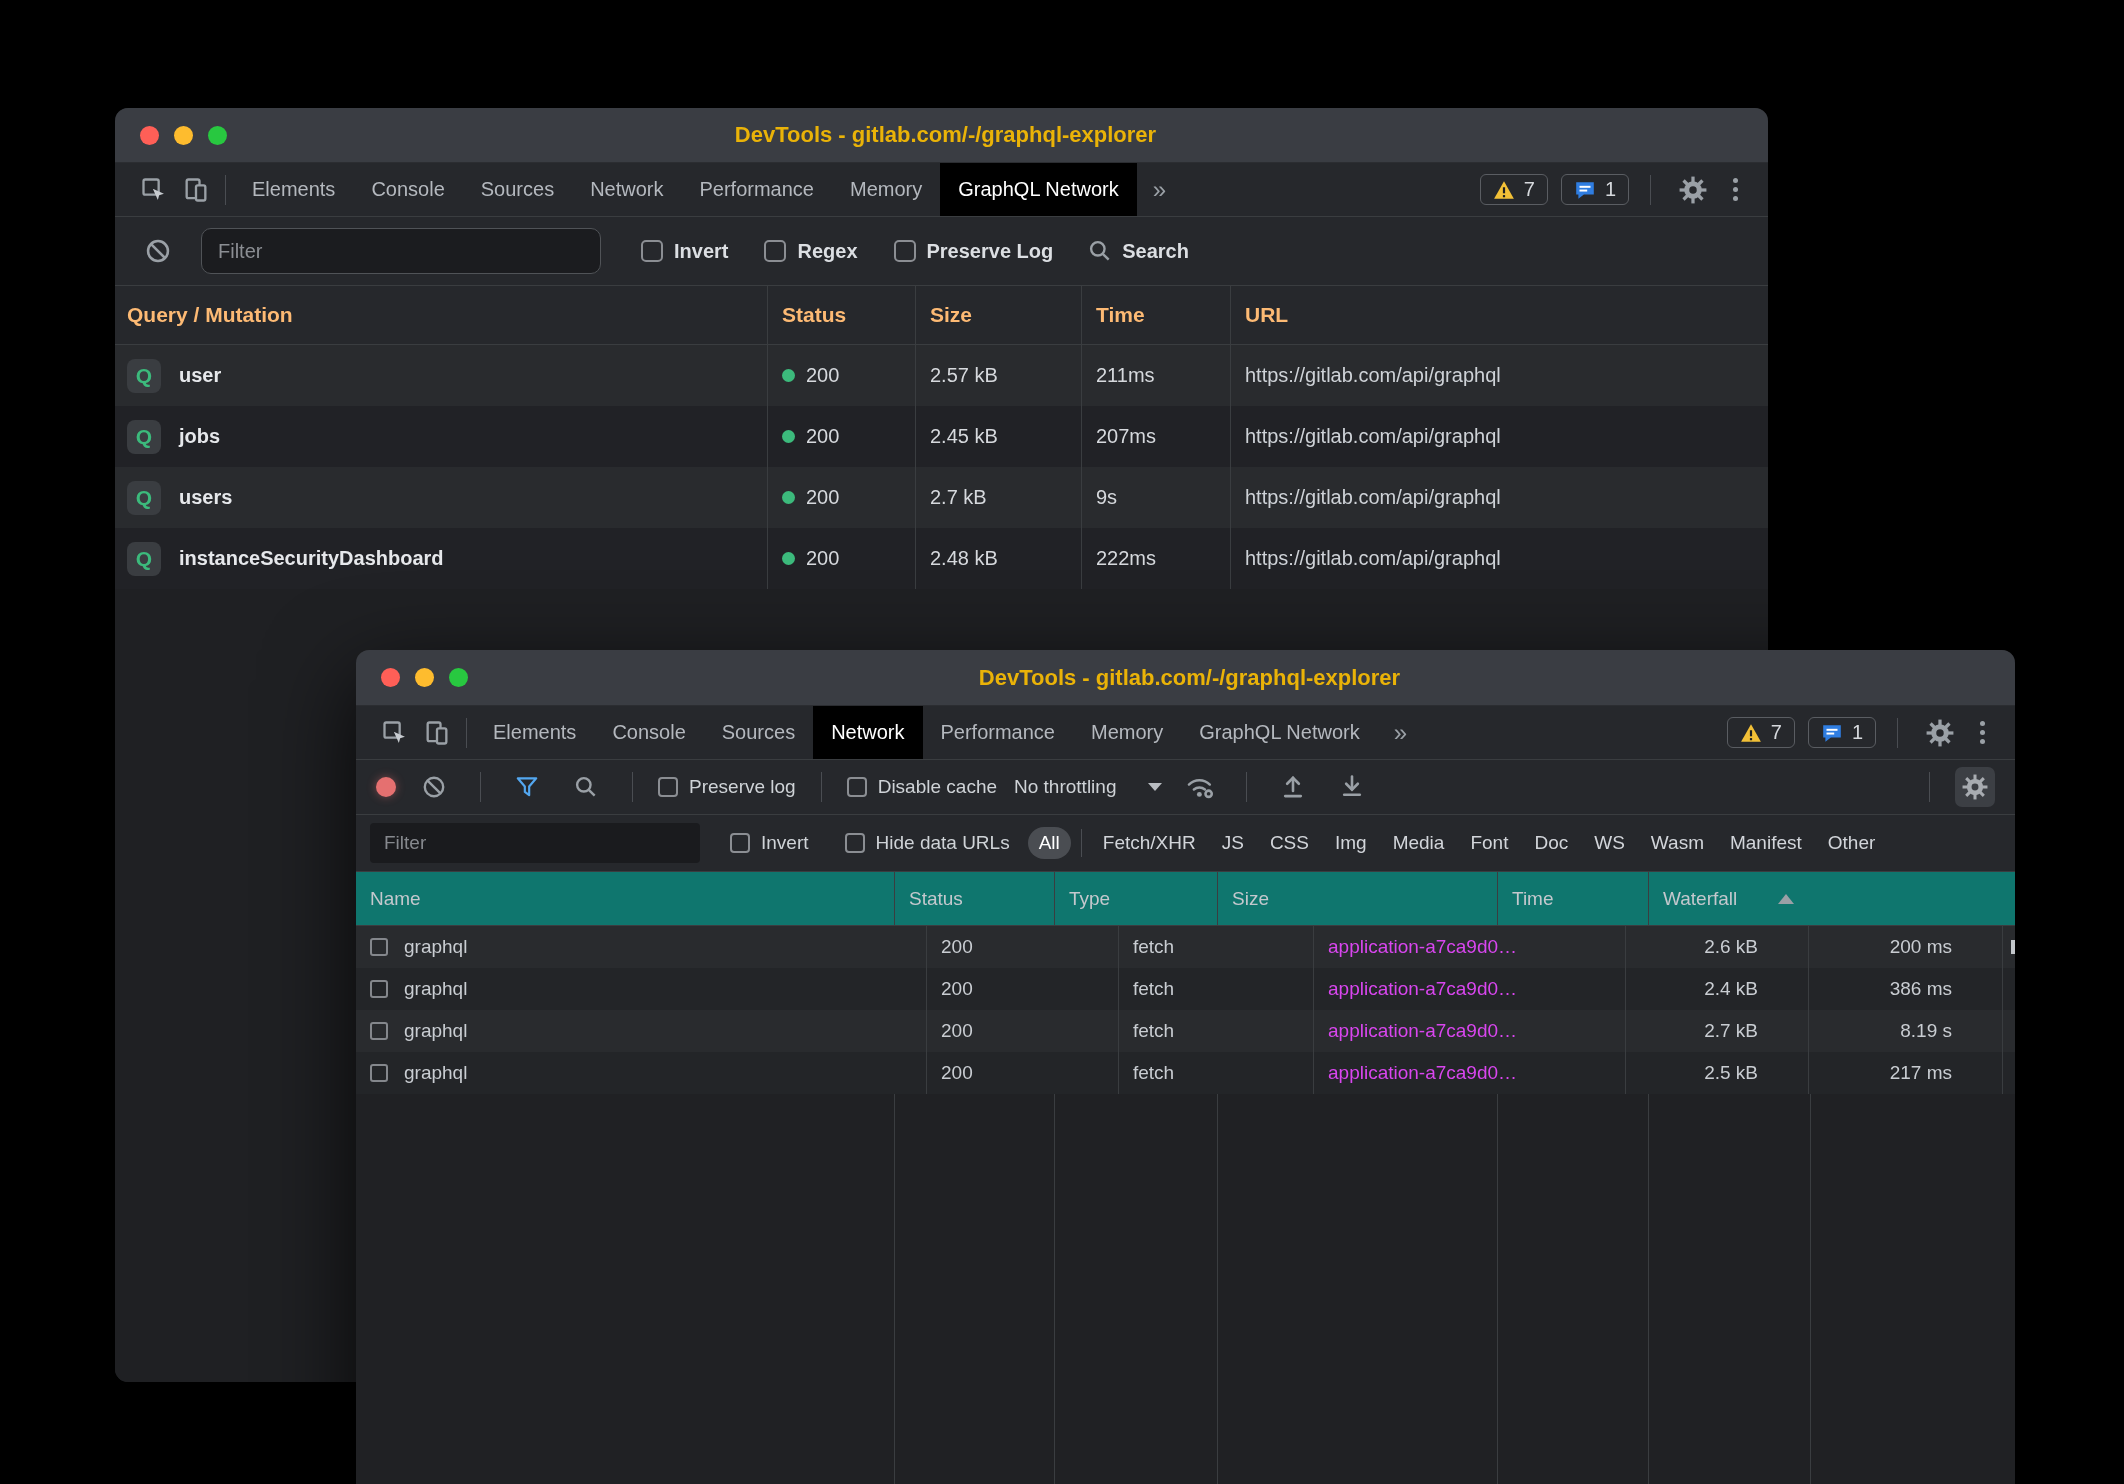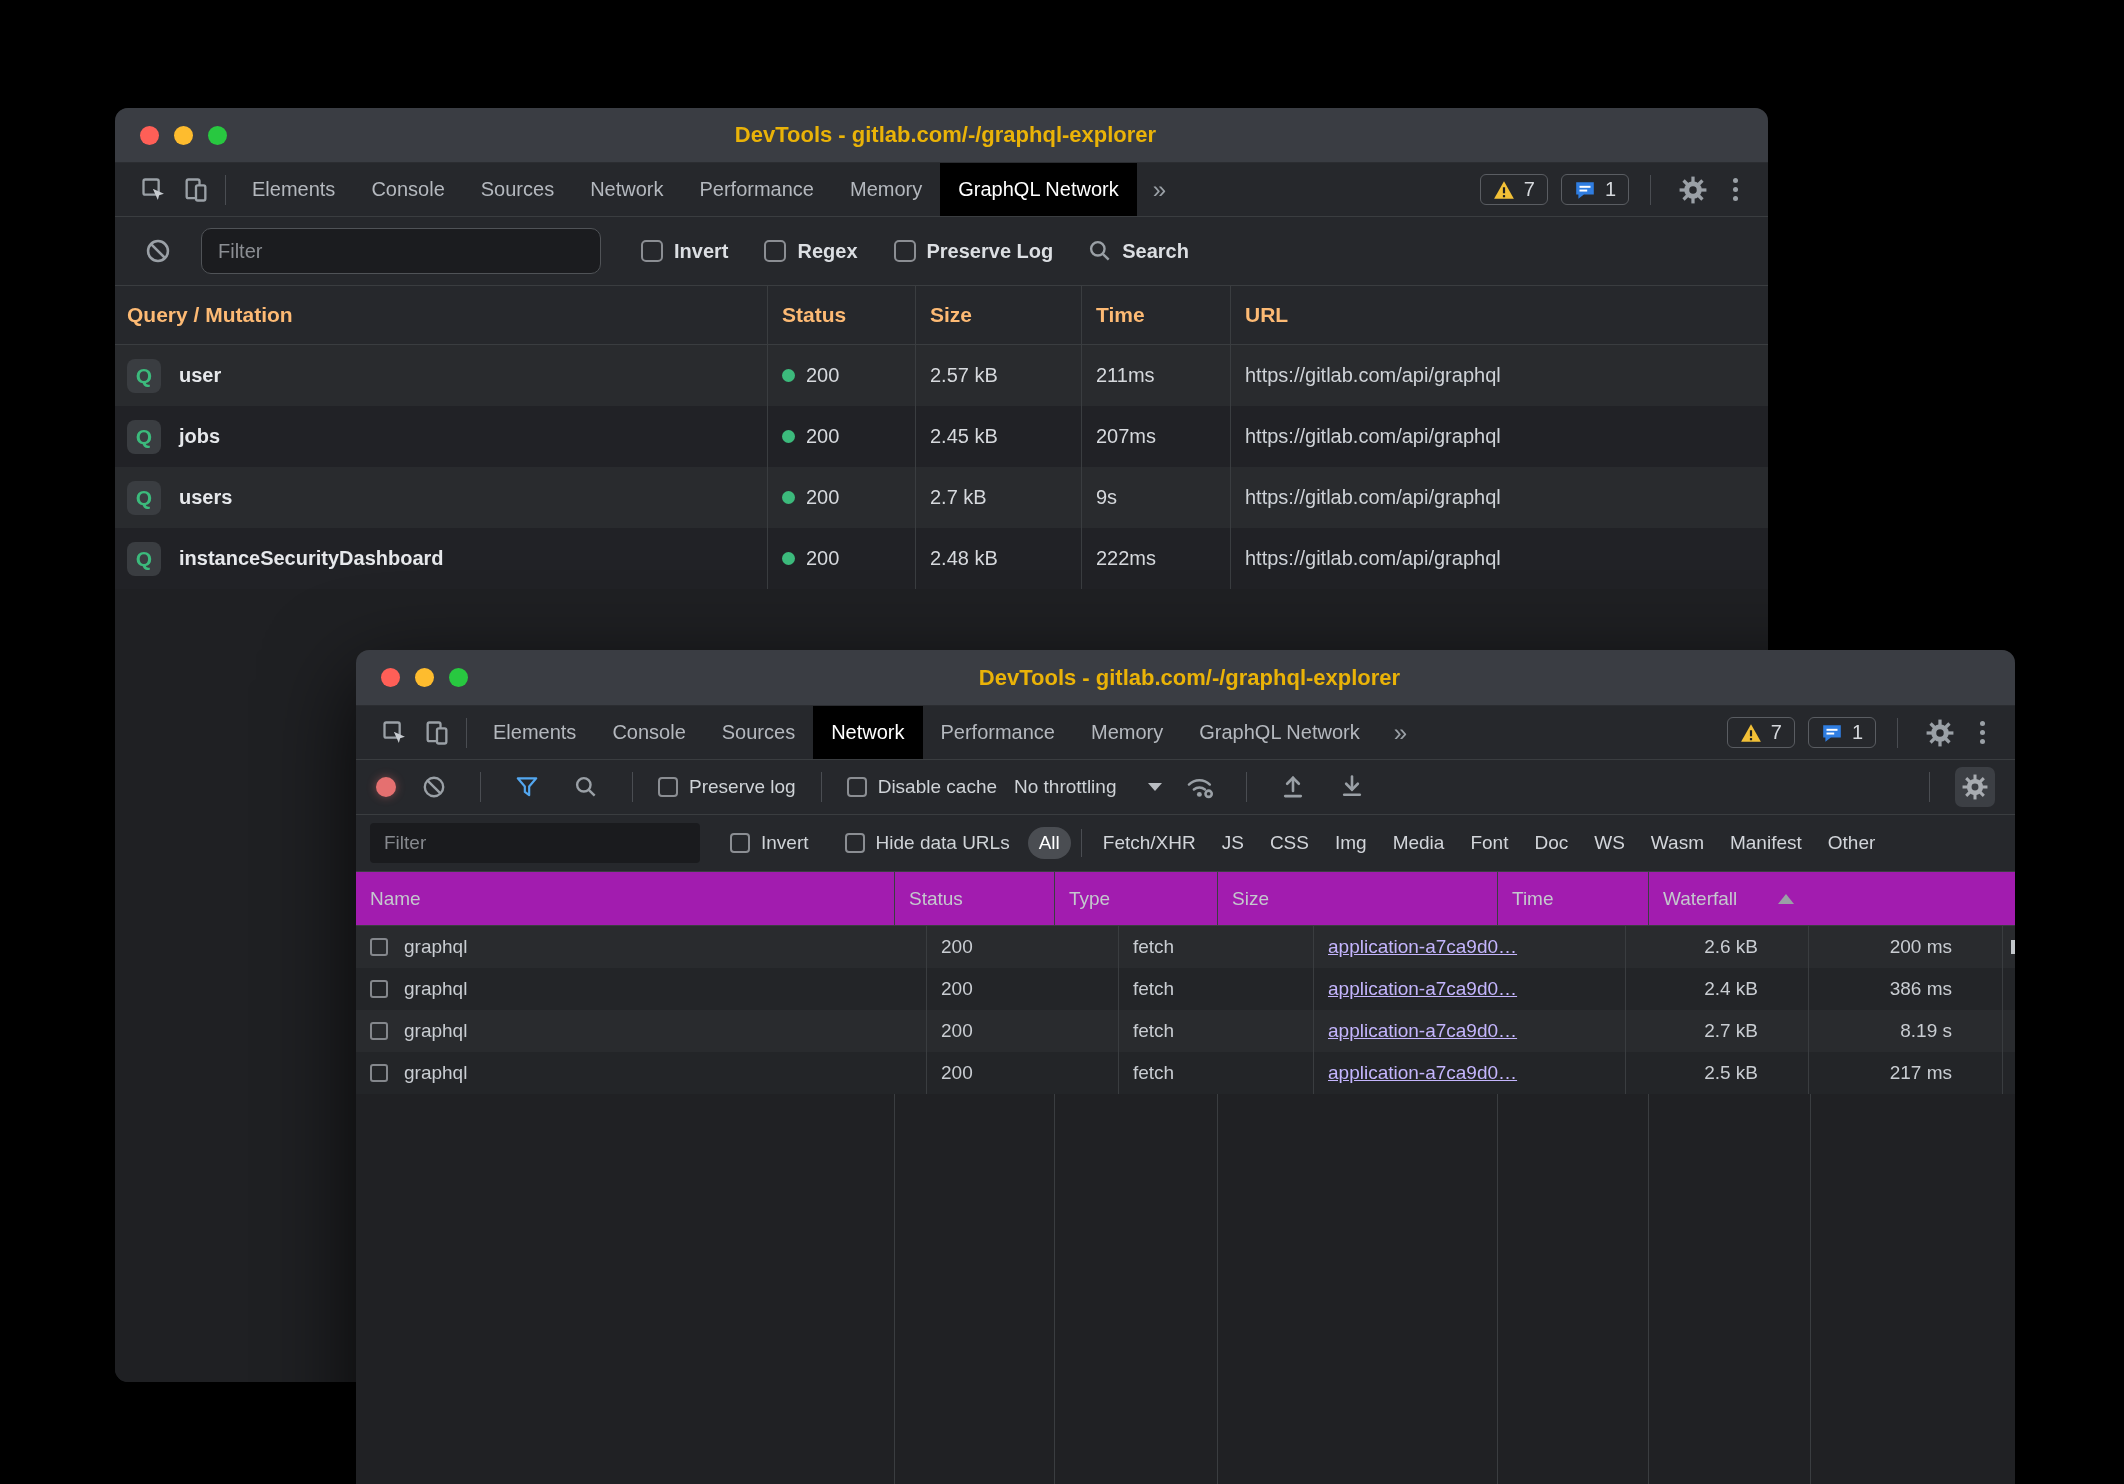--- a/index.html
+++ b/index.html
@@ -90,31 +90,31 @@
   .chip.sel { background:#4a4d52; color:#fff; }
   .chipsep { width:1px; height:28px; background:#4a4d52; margin:0 6px; }
   .optionsrow { height:50px; flex:0 0 auto; background:#26282c; border-bottom:1px solid #3a3d40;
                 display:flex; align-items:center; gap:34px; padding:0 20px;
                 font-size:19px; color:#cfd3d7; }
   .optionsrow .checkbox, .netfilterrow .checkbox, .nettoolbar .checkbox
      { width:20px; height:20px; border-width:2px; border-radius:4px; }
 
   
   .ngrid { display:grid; grid-template-columns:538px 160px 163px 280px 151px 162px 1fr; align-items:stretch; }
-  .nheader { height:54px; flex:0 0 auto; background:#a21caf; border-bottom:1px solid #3a3d40;
+  .nheader { height:54px; flex:0 0 auto; background:#0f766e; border-bottom:1px solid #3a3d40;
              font-size:19px; color:#c4c8cd; }
   .ncell { display:flex; align-items:center; padding-left:14px; height:100%; overflow:hidden; }
   .ngrid .ncell + .ncell { border-left:1px solid #3a3d40; }
   .ncell.num { justify-content:flex-end; padding-right:18px; }
   .nrow { height:42px; flex:0 0 auto; font-size:19px; color:#c9cdd2;gap:32px; }
   .nrow.odd  { background:#292b2e; }
   .nrow.even { background:#232528; }
   .rowck { width:18px; height:18px; border:2px solid #84878c; border-radius:3px;
            margin-right:16px; flex:0 0 auto; }
-  .initiator { color:#c4b5fd; text-decoration:underline; white-space:nowrap; }
+  .initiator { color:#d946ef; white-space:nowrap; }
   .wf { position:relative; }
   .tri-up { width:0; height:0; border-left:8px solid transparent; border-right:8px solid transparent;
             border-bottom:10px solid #9aa0a6; }
   .wf-head { justify-content:space-between; padding-right:16px; }
   .netfill { flex:1; }
   .netfill > div { height:100%; }
   .netfill > div + div { border-left:1px solid #3a3d40; }
 
   svg { display:block; }
 </style>

